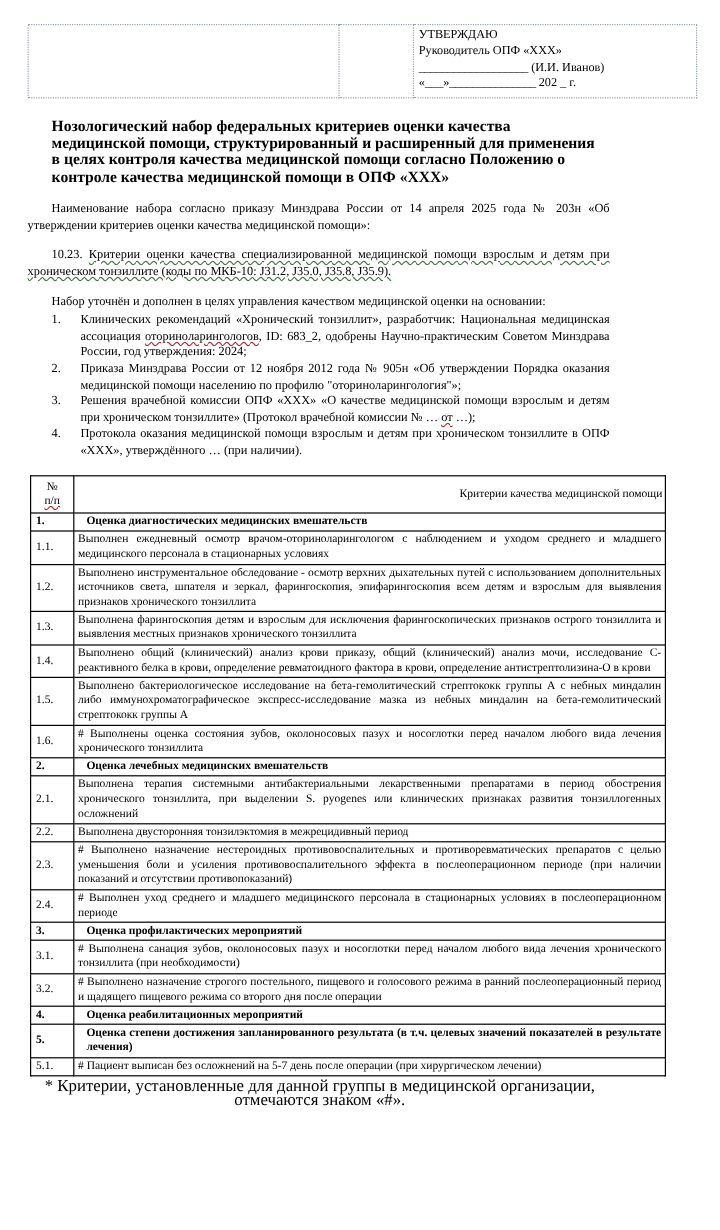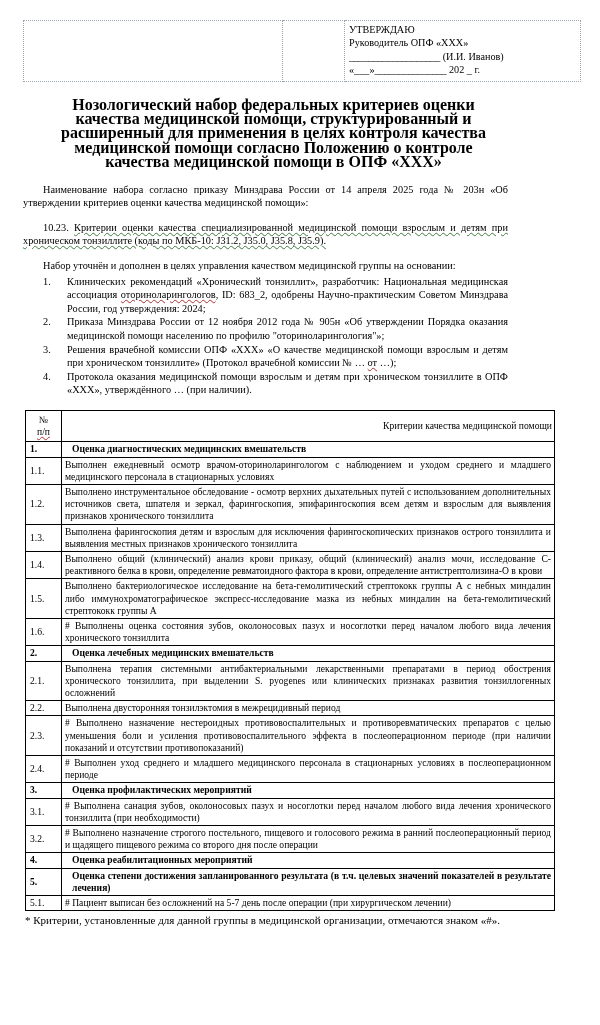--- a/index.html
+++ b/index.html
@@ -38,23 +38,22 @@
     line-height: 13.4px;
   }
   .approval-table td.c1 { width: 250px; }
   .approval-table td.c2 { width: 53px; }
   .approval-table td.c3 { width: 227px; }
   .appr-line { white-space: nowrap; }
   .fill { letter-spacing: -0.3px; }
 
   
   .doc-title {
-    text-align: center;
     font-weight: bold;
-    font-size: 16px;
+    font-size: 13px;
     line-height: 14.4px;
     margin: 0 4px 13px 20px;
   }
 
   
   .para {
     font-size: 10.3px;
     line-height: 13.6px;
     text-align: justify;
     margin: 0 0 11px 0;
@@ -132,23 +131,24 @@
     font-weight: bold;
     vertical-align: middle;
   }
   .crit-table tr.section td.txtcell { padding-left: 10px; }
   .crit-table tr.section td.numcell { font-weight: bold; }
 
   .hdr-no { display:block; }
 
   
   .footnote {
-    font-size: 11px;
+    font-size: 14px;
     line-height: 12px;
     margin: 3px 0 0 2px;
+    text-align: center;
   }
 </style>
 </head>
 <body>
 
 <div class="page">
 
   <table class="approval-table">
     <tbody>
         <tr>
@@ -163,21 +163,21 @@
     </tr>
   </tbody>
     </table>
 
   <div class="doc-title">Нозологический набор федеральных критериев оценки качества медицинской помощи, структурированный и расширенный для применения в целях контроля качества медицинской помощи согласно Положению о контроле качества медицинской помощи в ОПФ «ХХХ»</div>
 
   <p class="para">Наименование набора согласно приказу Минздрава России от 14 апреля 2025 года № 203н «Об утверждении критериев оценки качества медицинской помощи»:</p>
 
   <p class="para"><span>10.23.</span> <span class="greenline">Критерии оценки качества специализированной медицинской помощи взрослым и детям при хроническом тонзиллите (коды по МКБ-10: J31.2, J35.0, J35.8, J35.9).</span></p>
 
-  <p class="para list-intro">Набор уточнён и дополнен в целях управления качеством медицинской группы на основании:</p>
+  <p class="para list-intro">Набор уточнён и дополнен в целях управления качеством медицинской оценки на основании:</p>
 
   <ul class="num-list">
     <li>
       <span class="num">1.</span><span>Клинических рекомендаций «Хронический тонзиллит», разработчик: Национальная медицинская ассоциация </span><span class="squiggle">оториноларингологов</span><span>, ID: 683_2, одобрены Научно-практическим Советом Минздрава России, год утверждения: 2024;</span>
     </li>
     <li>
       <span class="num">2.</span><span>Приказа Минздрава России от 12 ноября 2012 года № 905н «Об утверждении Порядка оказания медицинской помощи населению по профилю "оториноларингология"»;</span><span class="squiggle"></span><span></span>
     </li>
     <li>
       <span class="num">3.</span><span>Решения врачебной комиссии ОПФ «ХХХ» «О качестве медицинской помощи взрослым и детям при хроническом тонзиллите» (Протокол врачебной комиссии № … </span><span class="squiggle">от</span><span> …);</span>

